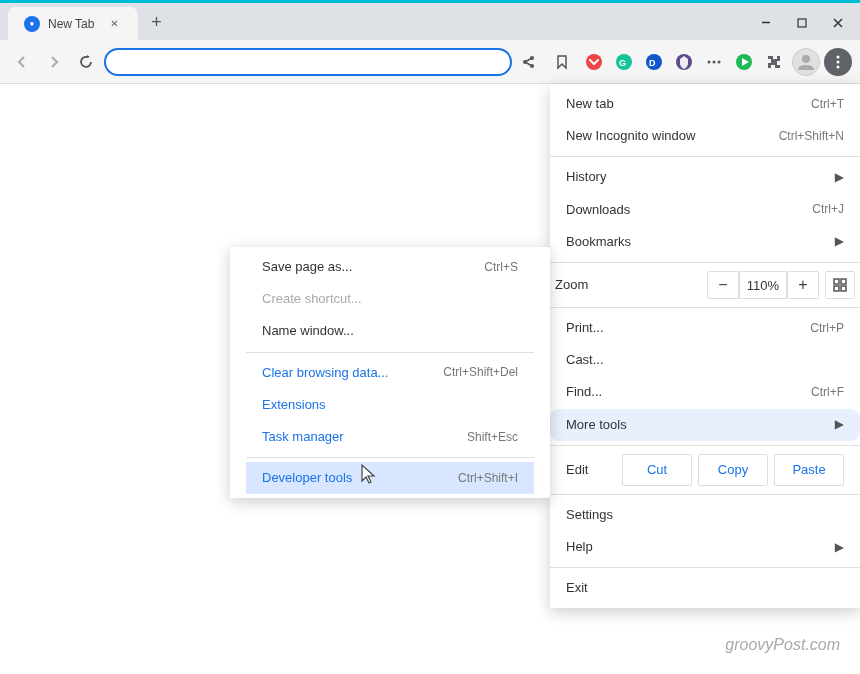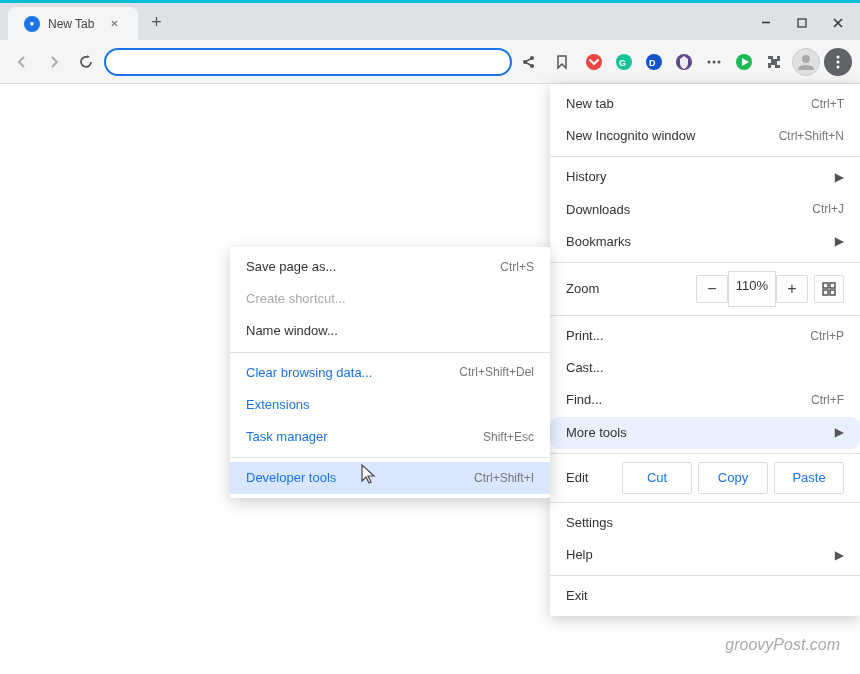--- a/index.html
+++ b/index.html
@@ -139,21 +139,21 @@
     .menu-separator {
       height: 1px;
       background: #e0e0e0;
       margin: 4px 0;
     }
 
     
     .zoom-row {
       display: flex;
       align-items: center;
-      padding: 4px 16px;
+      padding: 4px 5px;
       gap: 0;
     }
 
     .zoom-label {
       flex: 1;
       color: #333;
       font-size: 13px;
     }
 
     .zoom-btn {
@@ -170,21 +170,21 @@
       border-radius: 2px;
     }
 
     .zoom-value {
       width: 48px;
       text-align: center;
       font-size: 13px;
       color: #333;
       padding: 0 4px;
       border: 1px solid #ddd;
-      height: 36px;
+      height: 28px;
       line-height: 28px;
     }
 
     .zoom-fullscreen {
       width: 30px;
       height: 28px;
       border: 1px solid #ddd;
       background: white;
       cursor: pointer;
       display: flex;
@@ -227,21 +227,21 @@
     
     .submenu {
       position: absolute;
       top: 247px; 
       right: 310px;
       width: 320px;
       background: white;
       box-shadow: 0 4px 16px rgba(0,0,0,0.2);
       z-index: 200;
       border-radius: 2px;
-      padding: 4px 0;
+      padding: 4px 16px;
     }
 
     .menu-item.highlighted {
       background: #e8f0fe;
       border-radius: 9px;
     }
 
     
     .tab-bar {
       background: #dee1e6;

